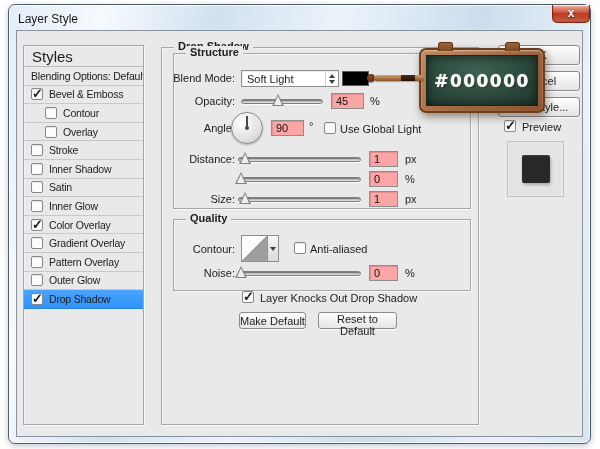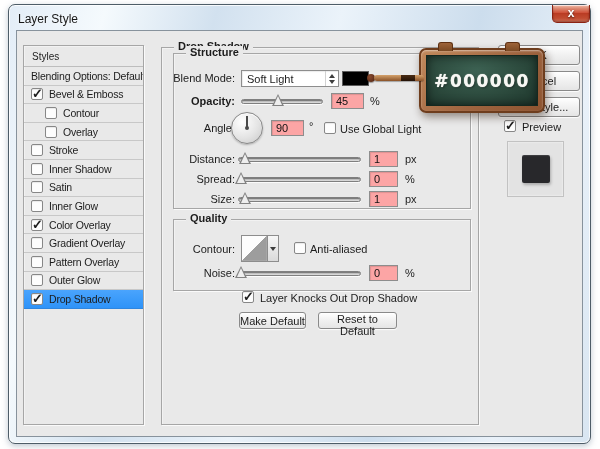--- a/index.html
+++ b/index.html
@@ -30,21 +30,21 @@
   .client {
     position:absolute; left:7px; top:25px; width:567px; height:407px;
     background:#e9e9e9; border:1px solid #87929c;
   }
   
   .etched { border:1px solid #a6a6a6; box-shadow:1px 1px 0 #fafafa, inset 1px 1px 0 rgba(250,250,250,.55); }
   .groupbox { position:absolute; }
   .legend { position:absolute; top:-8px; left:12px; background:#e9e9e9; padding:0 4px; font-weight:bold; white-space:nowrap; }
   
   #sidebar { position:absolute; left:6px; top:14px; width:121px; height:380px; overflow:hidden; }
-  .side-header { height:21px; line-height:21px; padding-left:8px; border-bottom:1px solid #bdbdbd; font-size:10px; }
+  .side-header { height:21px; line-height:21px; padding-left:8px; border-bottom:1px solid #bdbdbd; font-size:15px; }
   .side-row { height:18.6px; display:flex; align-items:center; padding-left:7px; gap:6px; border-bottom:1px solid #c8c8c8; font-size:10.5px; letter-spacing:-0.2px; white-space:nowrap; overflow:hidden; }
   .side-row.indent { padding-left:21px; }
   .side-row.selected { background:linear-gradient(#4aa4fd,#2e93f8); border-bottom-color:#2e86e0; }
   
   .cb { position:relative; width:12px; height:12px; background:#fdfdfd; border:1px solid #878787; border-radius:2px; flex:0 0 auto; box-shadow:inset 0 1px 1px rgba(0,0,0,.08); }
   .cb.checked::after { content:"✓"; position:absolute; left:0px; top:-3px; font-size:13px; font-weight:bold; color:#1d1d1d; }
   .cb.abs { position:absolute; }
   
   .row-label { position:absolute; left:100px; width:118px; text-align:right; white-space:nowrap; }
   .unit { position:absolute; white-space:nowrap; }
@@ -186,21 +186,21 @@
     <div class="row-label" style="top:41px;">Blend Mode:</div>
     <div class="dropdown">
       <span class="dd-text">Soft Light</span>
       <span class="dd-arrows">
           <span class="tri-up"></span>
           <span class="tri-down"></span>
         </span>
     </div>
     <div class="swatch" style="background: rgb(0, 0, 0);"></div>
 
-    <div class="row-label" style="top:64px;font-weight:bold;">Opacity:</div>
+    <div class="row-label" style="top:64px;">Opacity:</div>
     <div class="track" style="left:224px; top:68px; width:82px;">
       <div class="thumb" style="left: 45%;"></div>
     </div>
     <input class="num-input" style="left: 314px; top: 62px; width: 33px;" value="45">
     <div class="unit" style="left:353px; top:64px;">%</div>
 
     <div class="row-label" style="top:91px;">Angle:</div>
     <div class="dial">
       <div class="needle"></div>
       <div class="dial-dot"></div>
@@ -210,21 +210,20 @@
     <span class="cb abs" style="left:307px; top:91px;"></span>
     <div class="unit" style="left:323px; top:92px;">Use Global Light</div>
 
     <div class="row-label" style="top:122px;">Distance:</div>
     <div class="track" style="left:221px; top:126px; width:123px;">
       <div class="thumb" style="left: 5%;"></div>
     </div>
     <input class="num-input" style="left: 352px; top: 120px;" value="1">
     <div class="unit" style="left:388px; top:122px;">px</div>
 
-    <div class="row-label" style="top:142px;">Spread:</div>
     <div class="track" style="left:221px; top:146px; width:123px;">
       <div class="thumb" style="left: 2%;"></div>
     </div>
     <input class="num-input" style="left: 352px; top: 140px;" value="0">
     <div class="unit" style="left:388px; top:142px;">%</div>
 
     <div class="row-label" style="top:162px;">Size:</div>
     <div class="track" style="left:221px; top:166px; width:123px;">
       <div class="thumb" style="left: 5%;"></div>
     </div>

